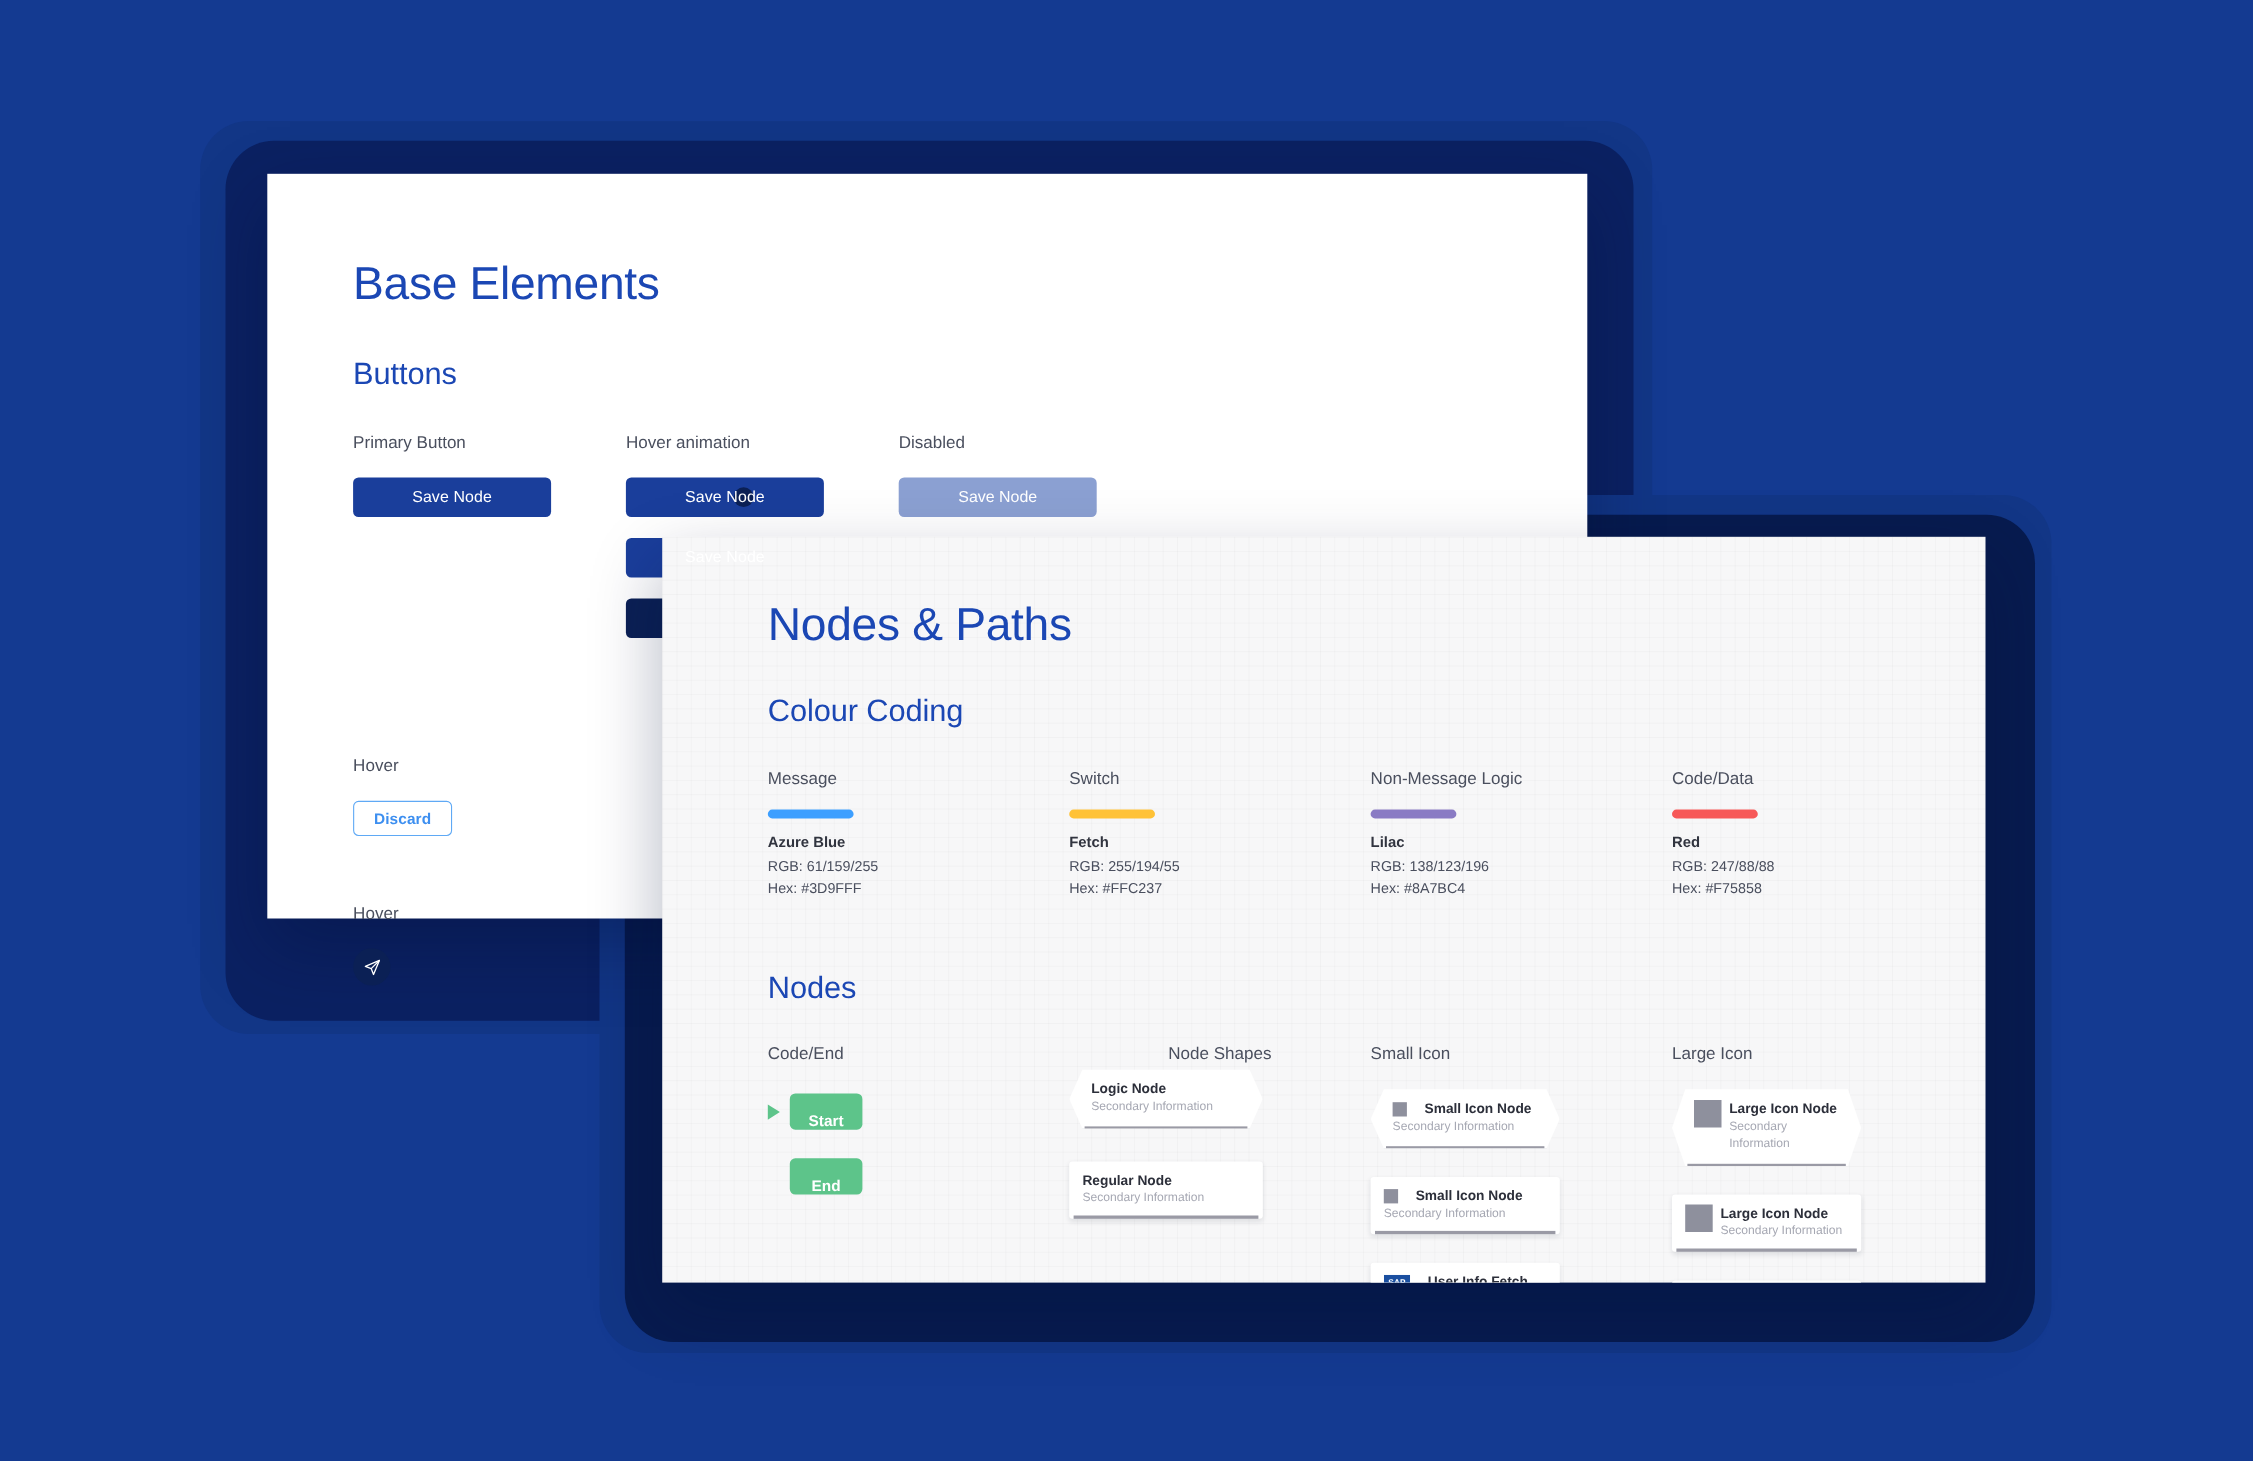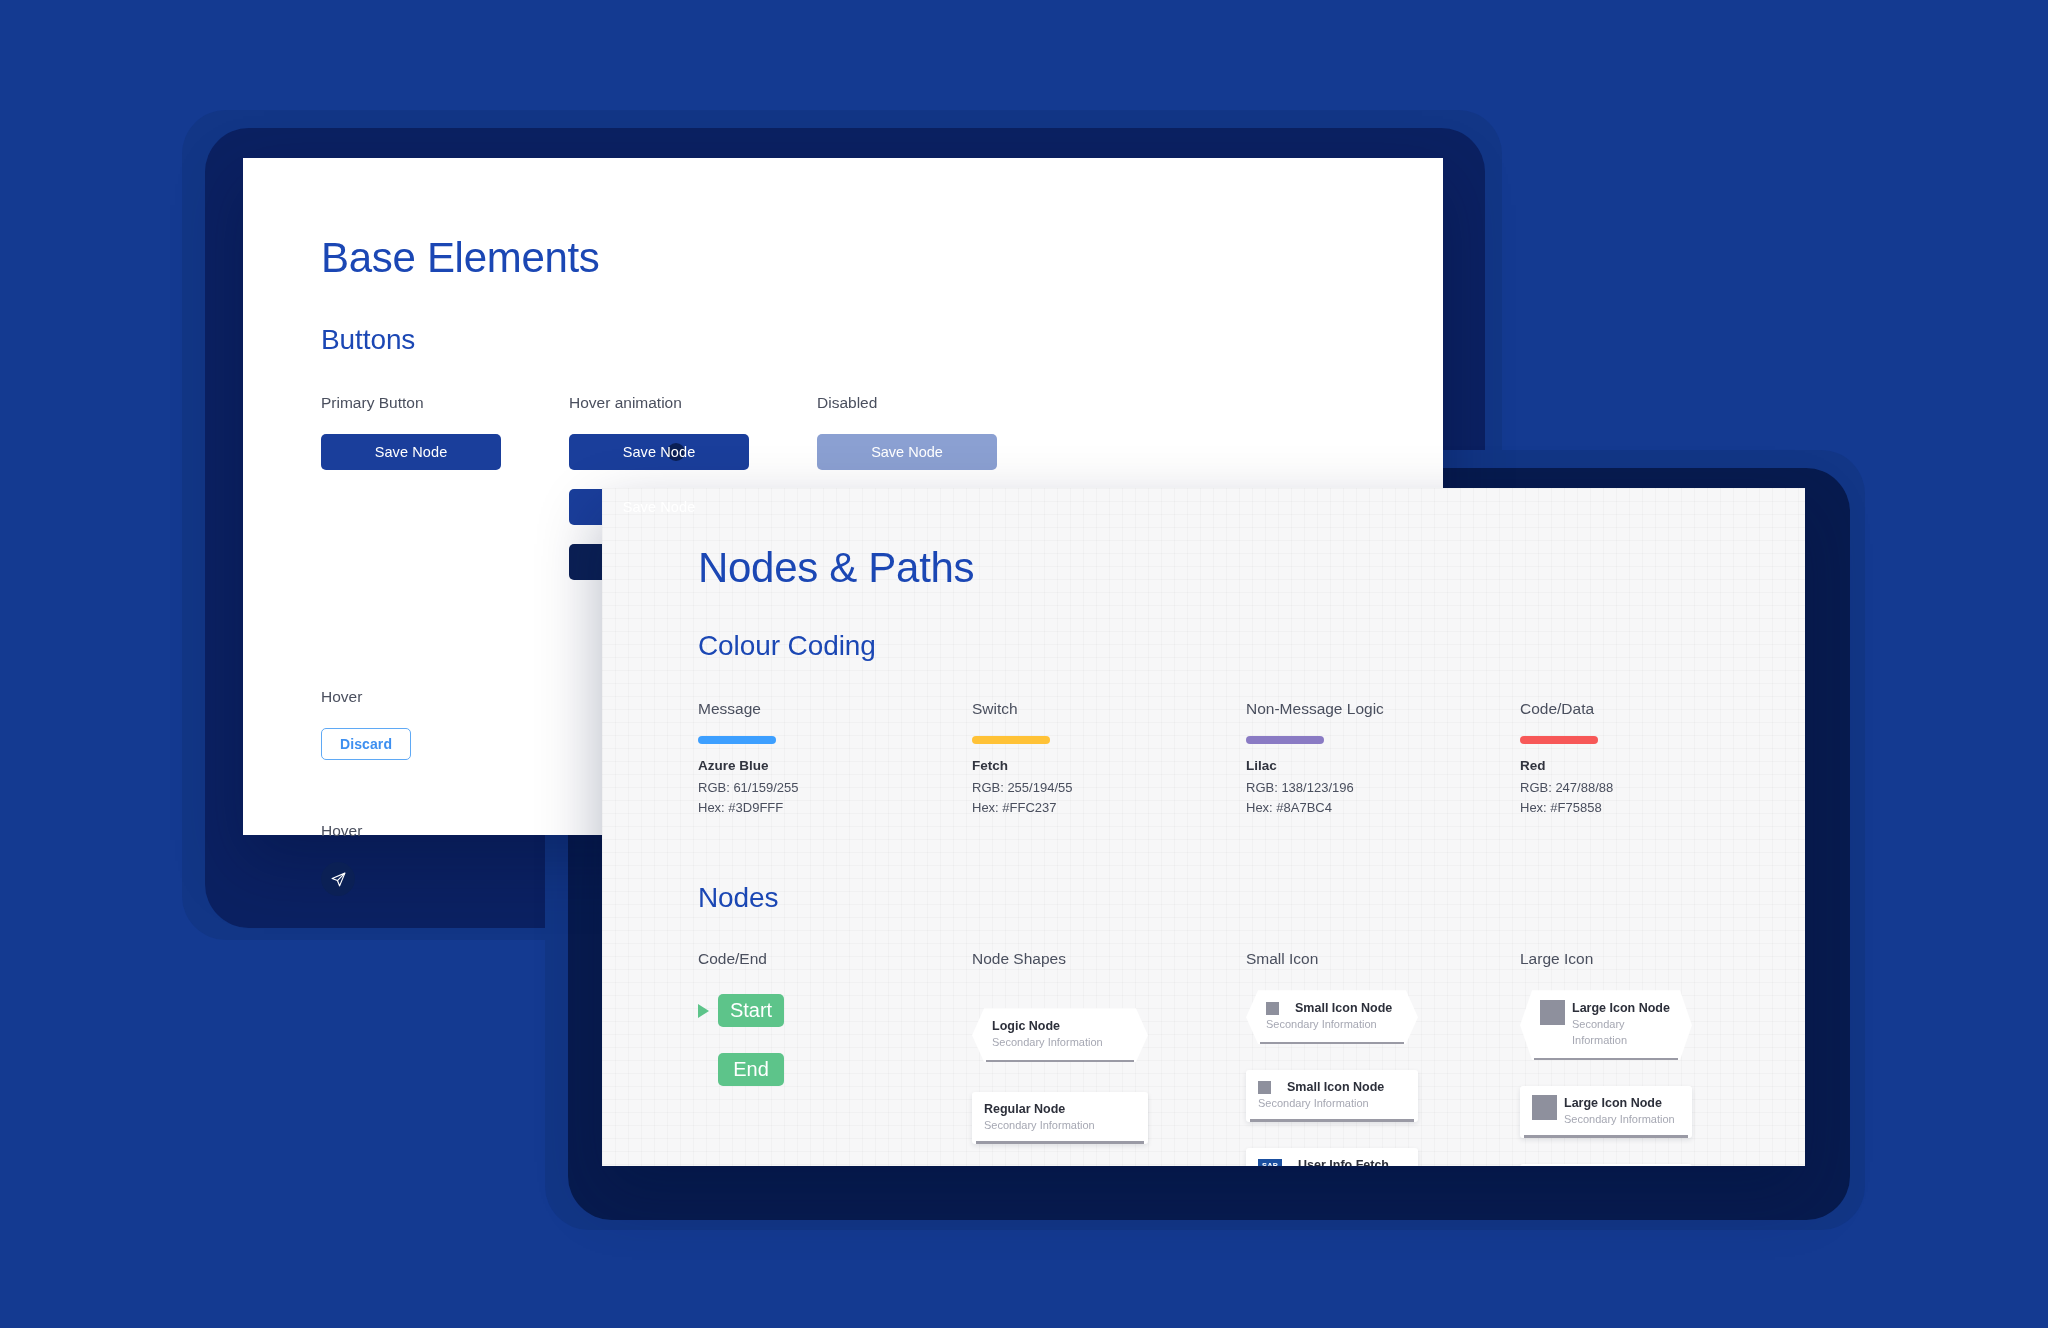--- a/index.html
+++ b/index.html
@@ -138,22 +138,22 @@
   .start-row { display:flex; align-items:center; gap:9px; }
   .tri {
     width:0;height:0;
     border-top:7px solid transparent;
     border-bottom:7px solid transparent;
     border-left:11px solid #5DC48A;
   }
   .node-green {
     width:66px; height:33px; border-radius:5px;
     background:#5DC48A; color:#fff;
-    display:flex; align-items:center; justify-content:center;
-    font-size:20px; font-weight:400;
+    display:flex; align-items:flex-end; justify-content:center;
+    font-size:14px; font-weight:700;
   }
 
   .node-card {
     position:relative;
     width:172px; background:#fff;
     padding:9px 12px 10px 12px;
     box-shadow:0 2px 5px rgba(20,25,50,.10);
     border-radius:3px;
   }
   .node-card.wide { width:176px; }
@@ -306,21 +306,21 @@
             <span>Start</span>
           </div>
         </div>
         <div style="height:26px"></div>
         <div class="node-green" style="margin-left:20px;">
           <span>End</span>
         </div>
       </div>
 
       <div class="node-col">
-        <div class="field-label" style="margin-bottom:40px;">Node Shapes</div>
+        <div class="field-label" style="margin-bottom:4px;text-align:center;">Node Shapes</div>
         <div class="node-card hex wide">
           <div class="node-title">Logic Node</div>
           <div class="node-sub">Secondary Information</div>
           <div class="bar-bottom"></div>
         </div>
         <div style="height:30px"></div>
         <div class="node-card wide">
           <div class="node-title">Regular Node</div>
           <div class="node-sub">Secondary Information</div>
           <div class="bar-bottom"></div>

